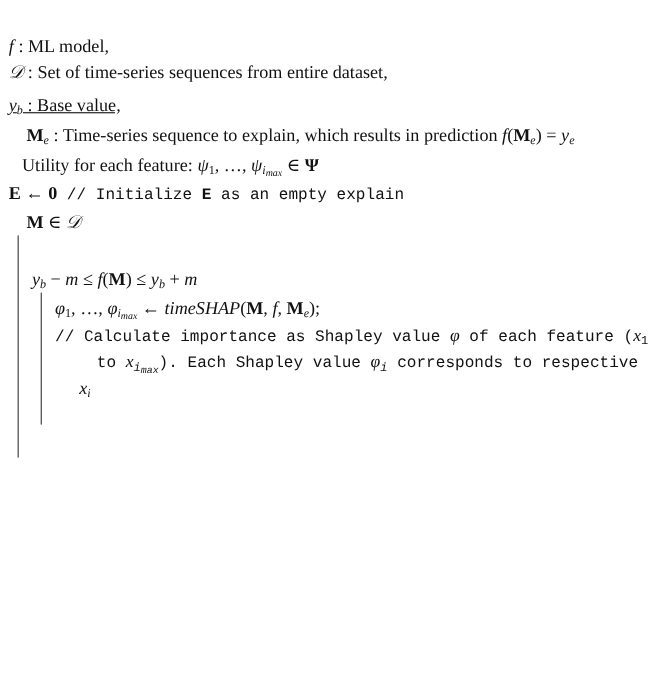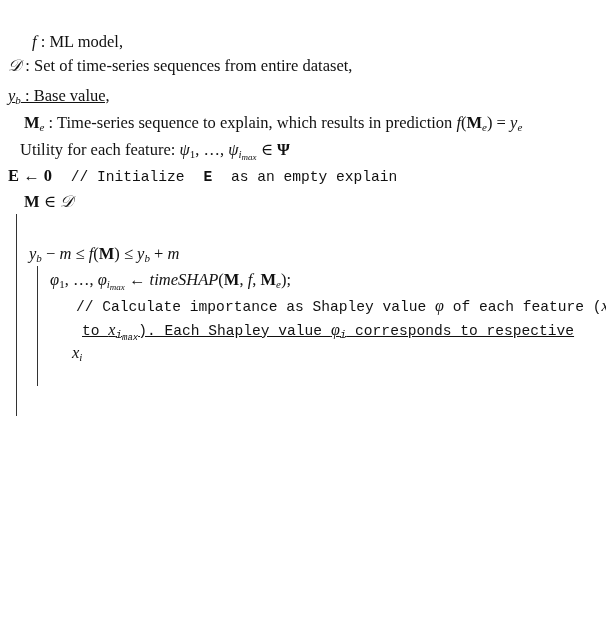--- a/index.html
+++ b/index.html
@@ -1,34 +1,34 @@
 <!DOCTYPE html>
 <html><head>
 <meta charset="utf-8">
 <style>
   html, body { margin:0; padding:0; background:#ffffff; }
   body { width:606px; height:630px; overflow:hidden; position:relative;
          font-family:"Liberation Serif","DejaVu Serif",serif; color:#111; font-size:16.5px; }
   .line { position:absolute; white-space:nowrap; line-height:20px; }
-  .mono { font-family:"Liberation Mono","DejaVu Sans Mono",monospace; font-size:14.6px;padding-left:10px; }
+  .mono { font-family:"Liberation Mono","DejaVu Sans Mono",monospace; font-size:14.6px; }
   .kw { font-weight:bold; }
   .it { font-style:italic; }
   .bf { font-weight:bold; }
   sub { font-size:11px; vertical-align:-3px; line-height:0; }
   sub sub { font-size:9px; vertical-align:-2px; }
   .vbar { position:absolute; width:1px; background:#333; }
 </style>
 </head>
 <body>
 
 <div>
 
   <div class="line kw" style="left:8px;top:4px;"></div>
 
-  <div class="line" style="left:8px;top:32px;margin-left:24px;">
+  <div class="line" style="left:8px;top:32px;">
     <span class="it">f</span><span>&nbsp;: ML model,</span>
   </div>
 
   <div class="line" style="left:8px;top:56px;">
     <span class="it">𝒟</span><span>&nbsp;: Set of time-series sequences from entire dataset,</span>
   </div>
 
   <div class="line" style="left:8px;top:86px;text-decoration:underline;">
     <span class="it">y</span><sub class="it">b</sub><span>&nbsp;: Base value,</span>
   </div>
@@ -57,25 +57,25 @@
   <div class="line" style="left:29px;top:244px;text-align:right;">
     <span class="kw"></span> <span class="it">y</span><sub class="it">b</sub> − <span class="it">m</span> ≤ <span class="it">f</span>(<span class="bf">M</span>) ≤ <span class="it">y</span><sub class="it">b</sub> + <span class="it">m</span> <span class="kw"></span>
   </div>
 
   <div class="vbar" style="left:37px;top:266px;height:120px;"></div>
 
   <div class="line" style="left:50px;top:270px;text-align:center;">
     <span class="it">φ</span><sub>1</sub>, …, <span class="it">φ</span><sub class="it">i<sub>max</sub></sub> ← <span class="it">timeSHAP</span>(<span class="bf">M</span>, <span class="it">f</span>, <span class="bf">M</span><sub class="it">e</sub>);
   </div>
 
-  <div class="line mono" style="left:50px;top:296px;margin-left:16px;">
+  <div class="line mono" style="left:50px;top:296px;">
     <span>// Calculate importance as Shapley value </span><span class="it" style="font-family:'Liberation Serif',serif;font-size:16px;">φ</span><span> of each feature (</span><span class="it" style="font-family:'Liberation Serif',serif;font-size:16px;">x</span><sub>1</sub>
   </div>
 
-  <div class="line mono" style="left:72px;top:320px;text-decoration:underline;">
+  <div class="line mono" style="left:88px;top:320px;">
     <span>to </span><span class="it" style="font-family:'Liberation Serif',serif;font-size:16px;">x</span><sub class="it">i<sub>max</sub></sub><span>).  Each Shapley value </span><span class="it" style="font-family:'Liberation Serif',serif;font-size:16px;">φ</span><sub class="it">i</sub><span> corresponds to respective</span>
   </div>
 
   <div class="line" style="left:72px;top:343px;">
     <span class="it">x</span><sub class="it">i</sub>
   </div>
 
 </div>
 
 </body></html>

